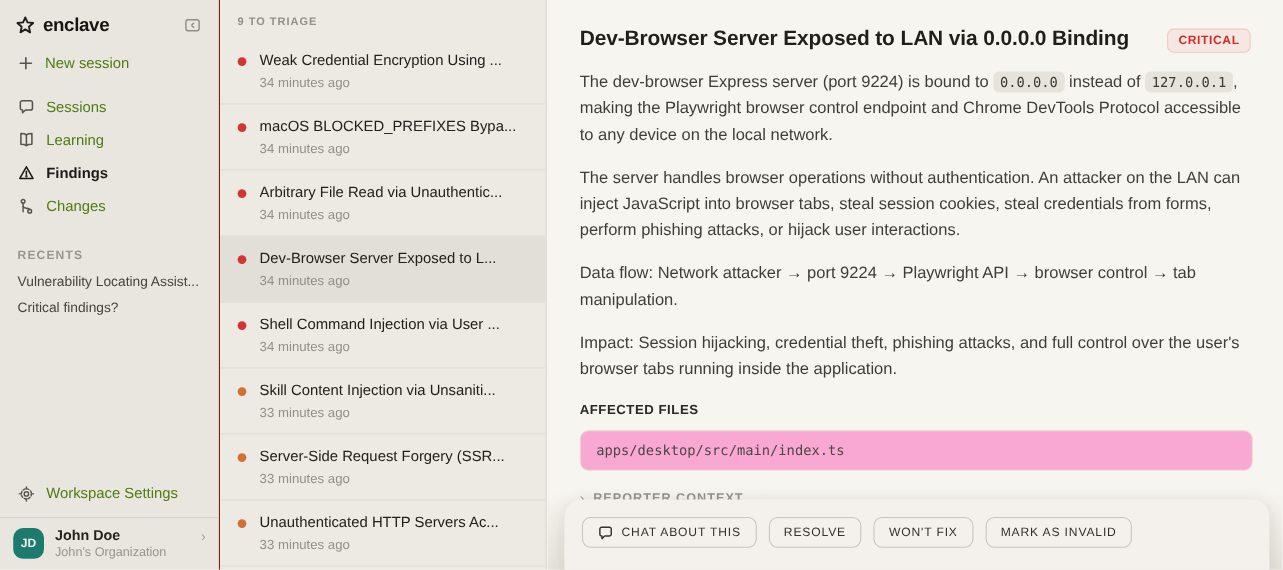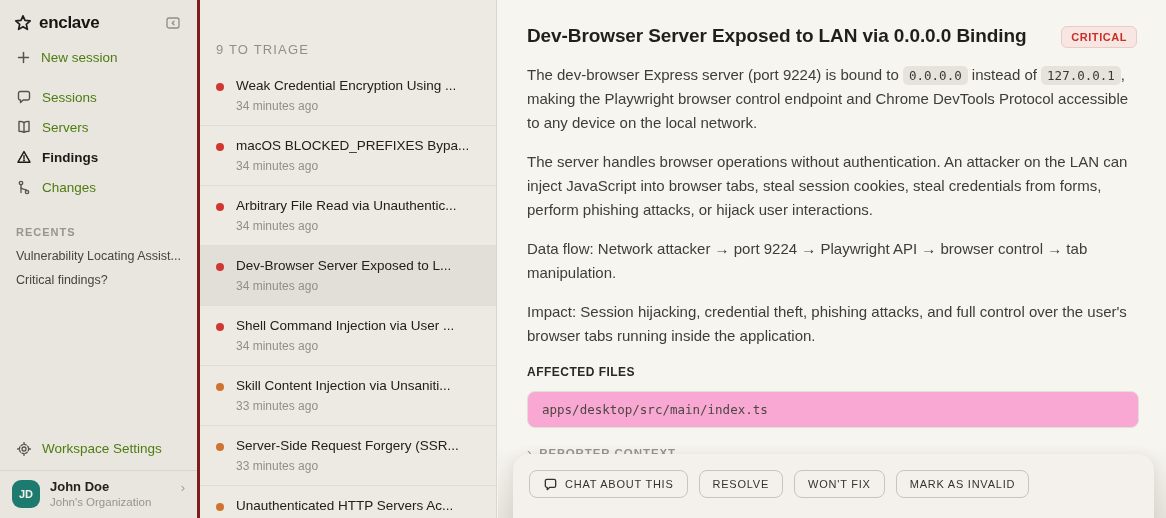--- a/index.html
+++ b/index.html
@@ -6,21 +6,21 @@
   html,body { width:1166px; height:518px; overflow:hidden; }
   body {
     font-family:"Liberation Sans","DejaVu Sans",sans-serif;
     background:#f7f5f0; color:#1f1e1a; position:relative;
   }
   svg { display:block; }
 
   
   .sidebar {
     position:absolute; left:0; top:0; width:200px; height:518px;
-    background:#e9e6e0; border-right:3px solid #7f1d1d;
+    background:#e9e6e0; border-right:1px solid #7f1d1d;
     display:flex; flex-direction:column;
   }
   .logo-row { display:flex; align-items:center; padding:13px 14px 10px 14px; }
   .logo-icon { color:#1f1e1a; margin-right:7px; }
   .logo-text { font-size:17px; font-weight:700; letter-spacing:-0.3px; color:#161511; }
   .collapse-btn { margin-left:auto; color:#8f8d85; cursor:pointer; padding:2px; border-radius:4px; }
   .side-row {
     display:flex; align-items:center; gap:10px;
     padding:7px 16px; font-size:13.5px; color:#4d7c0f; cursor:pointer;
   }
@@ -50,21 +50,21 @@
     white-space:nowrap; overflow:hidden; text-overflow:ellipsis; max-width:118px; }
   .user-chevron { margin-left:auto; color:#a5a29a; font-size:13px; }
 
   
   .triage {
     position:absolute; left:200px; top:0; width:297px; height:518px;
     background:#edeae4; border-right:1px solid #d9d6ce; overflow:hidden;
   }
   .triage-header {
     padding:15px 16px 9px 16px;
-    font-size:13px; font-weight:400; letter-spacing:0.09em; color:#918f87;margin-top:27px;
+    font-size:10px; font-weight:700; letter-spacing:0.09em; color:#918f87;
   }
   .titem {
     position:relative; padding:12px 14px 12px 36px;
     border-bottom:1px solid #e0ddd6; cursor:pointer;
   }
   .titem.selected { background:#e2dfd8; }
   .dot { position:absolute; left:16px; top:17px; width:8px; height:8px; border-radius:50%; }
   .dot.critical { background:#d13730; }
   .dot.high { background:#d07330; }
   .ttitle {
@@ -175,21 +175,21 @@
       </span>
       <span>Sessions</span>
     </div>
     <div class="side-row">
       <span class="ic">
         <svg width="16" height="16" viewBox="0 0 16 16" fill="none" stroke="currentColor" stroke-width="1.4" stroke-linejoin="round">
           <path d="M8 3.6C6.9 2.7 5.3 2.4 3 2.4v9.8c2.3 0 3.9.3 5 1.2 1.1-.9 2.7-1.2 5-1.2V2.4c-2.3 0-3.9.3-5 1.2z"></path>
           <line x1="8" y1="3.8" x2="8" y2="13.2"></line>
         </svg>
       </span>
-      <span>Servers</span>
+      <span>Learning</span>
     </div>
     <div class="side-row active">
       <span class="ic">
         <svg width="16" height="16" viewBox="0 0 16 16" fill="none" stroke="currentColor" stroke-width="1.4" stroke-linejoin="round" stroke-linecap="round">
           <path d="M8 2.6 14 13.2H2z"></path>
           <line x1="8" y1="6.6" x2="8" y2="9.4"></line>
           <circle cx="8" cy="11.3" r="0.4" fill="currentColor"></circle>
         </svg>
       </span>
       <span>Findings</span>

